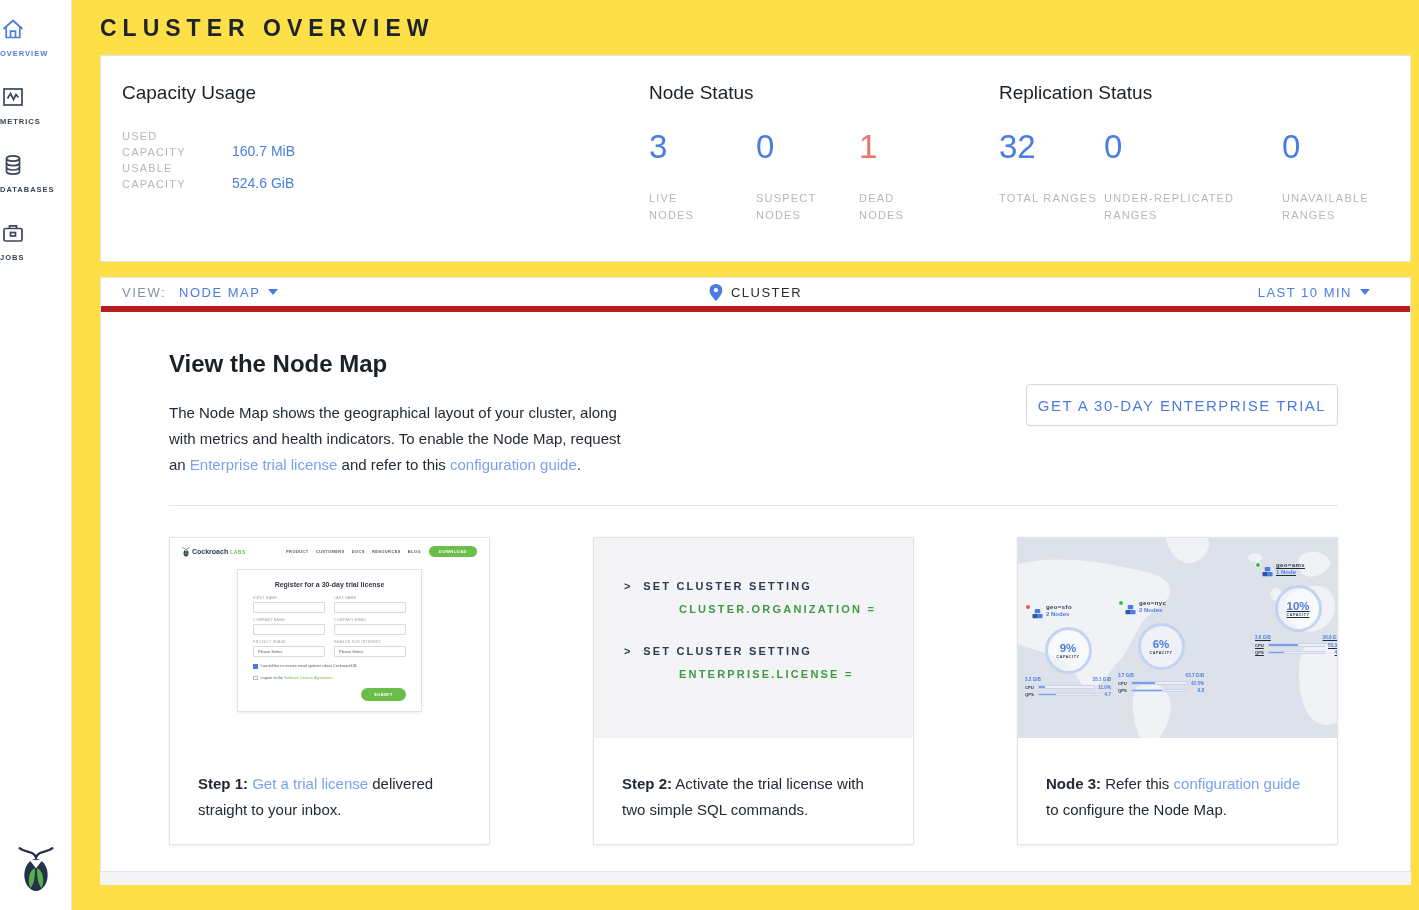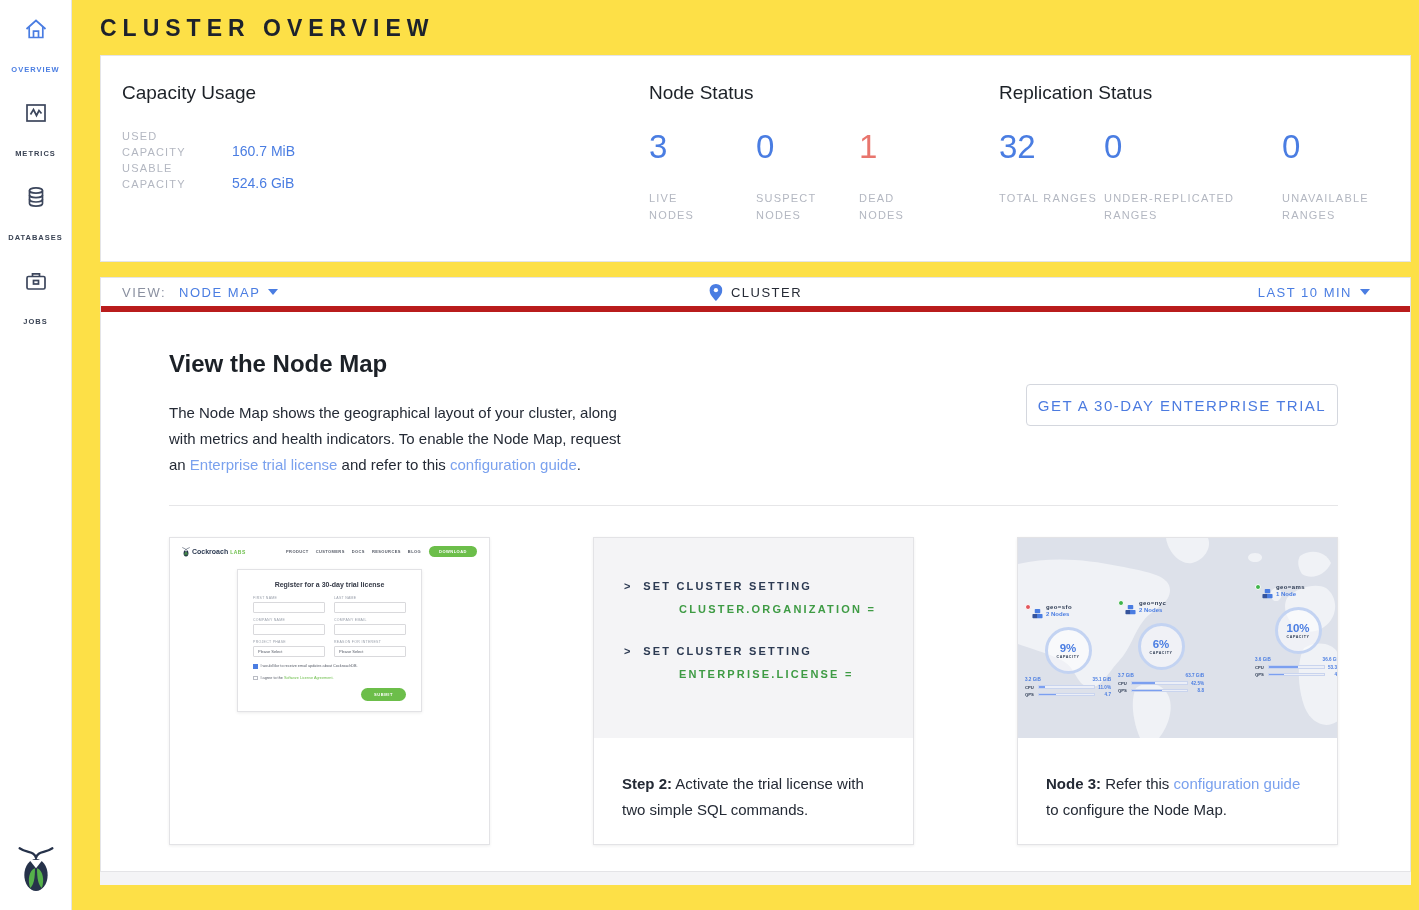--- a/index.html
+++ b/index.html
@@ -10,22 +10,22 @@
     font-family:"Liberation Sans", sans-serif;
   }
   .app { display:flex; width:1419px; height:910px; }
 
   
   .sidebar {
     width:72px; flex-shrink:0; background:#fff;
     border-right:1px solid #e4e5e8; position:relative; height:910px;
   }
   .nav-item {
-    display:flex; flex-direction:column; align-items:center;
-    padding-top:16px; padding-bottom:10px; cursor:pointer; color:#3c465c;gap:16px;
+    display:flex; flex-direction:column; align-items:flex-start;
+    padding-top:16px; padding-bottom:10px; cursor:pointer; color:#3c465c;
   }
   .nav-item .nav-label {
     font-size:7.5px; font-weight:700; letter-spacing:1px; margin-top:7px; color:#3a4354;
   }
   .nav-item.active { color:#4a7de2; }
   .nav-item.active .nav-label { color:#4a7de2; }
   .nav-icon svg { display:block; }
   .sidebar-logo { position:absolute; bottom:12px; left:50%; transform:translateX(-50%); }
 
   
@@ -392,20 +392,21 @@
                 </div>
                 <div class="mini-check">
                   <span class="cb empty"></span>
                   <span><span>I agree to the </span><span class="mini-green-link">Software License Agreement.</span></span>
                 </div>
                 <div class="mini-submit-row">
                   <span class="mini-submit">SUBMIT</span>
                 </div>
               </div>
             </div>
+            <div class="card-caption"><span class="step-label">Step 1:</span><span> </span><a class="lnk">Get a trial license</a><span> delivered straight to your inbox.</span></div>
           </div>
 
           <div class="card">
             <div class="card-img code-area">
               <div class="code-block">
                 <div class="code-line"><span>&gt;</span>&nbsp;&nbsp;<span>SET CLUSTER SETTING</span></div>
                 <div class="code-arg">CLUSTER.ORGANIZATION =</div>
               </div>
               <div class="code-block">
                 <div class="code-line"><span>&gt;</span>&nbsp;&nbsp;<span>SET CLUSTER SETTING</span></div>
@@ -503,21 +504,21 @@
                       </div>
                       <div class="nmw-bar-row">
                         <span class="m-label">QPS</span>
                         <span class="m-bar">
                             <span class="m-fill" style="width:55%;display:block;"></span>
                           </span>
                         <span class="m-val">8.8</span>
                       </div>
                     </div>
 
-                    <div class="nmw" style="left:237px;top:46px;">
+                    <div class="nmw" style="left:237px;top:24px;text-decoration:underline;">
                       <div class="nmw-head">
                         <span class="nmw-dot live"></span>
                         <span class="nmw-cubes">
                           <svg width="11" height="11" viewBox="0 0 12 12">
                               <rect x="3" y="0" width="6" height="4.5" rx="0.8" fill="#4a7de2"></rect>
                               <rect x="0.5" y="5.5" width="6" height="4.5" rx="0.8" fill="#35549c"></rect>
                               <rect x="5.5" y="5.5" width="6" height="4.5" rx="0.8" fill="#4a7de2"></rect>
                             </svg>
                         </span>
                         <span>

